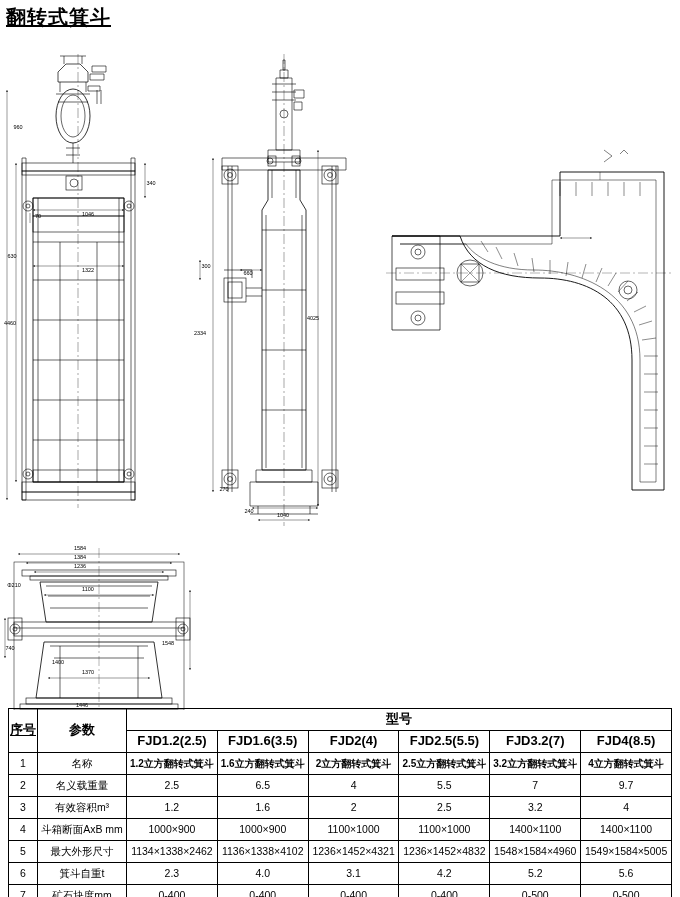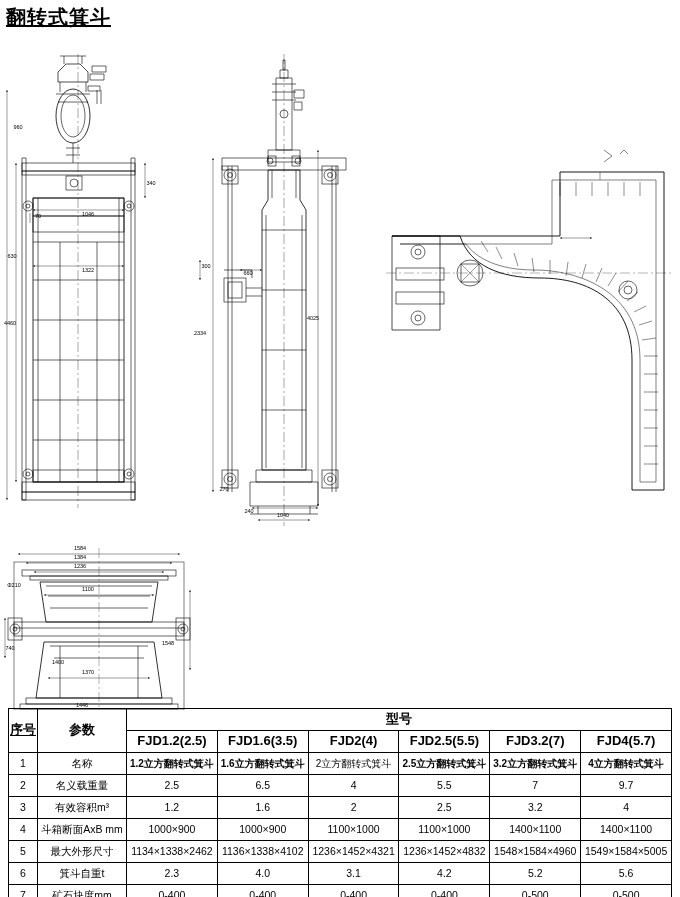--- a/index.html
+++ b/index.html
@@ -337,30 +337,30 @@
         <th class="col-idx" rowspan="2">序号</th>
         <th class="col-param" rowspan="2">参数</th>
         <th class="model-head" colspan="6">型号</th>
       </tr>
       <tr>
         <th class="model-name">FJD1.2(2.5)</th>
         <th class="model-name">FJD1.6(3.5)</th>
         <th class="model-name">FJD2(4)</th>
         <th class="model-name">FJD2.5(5.5)</th>
         <th class="model-name">FJD3.2(7)</th>
-        <th class="model-name">FJD4(5.7)</th>
+        <th class="model-name">FJD4(8.5)</th>
       </tr>
     </thead>
     <tbody>
         <tr>
           <td class="col-idx">1</td>
           <td class="col-param row-label">名称</td>
           <td class="tiny" style="font-weight: bold;">1.2立方翻转式箕斗</td>
           <td class="tiny" style="font-weight: bold;">1.6立方翻转式箕斗</td>
-          <td class="tiny" style="font-weight: normal; margin-left: 13px;">2立方翻转式箕斗</td>
+          <td class="tiny" style="font-weight: bold; margin-left: 13px;">2立方翻转式箕斗</td>
           <td class="tiny" style="font-weight: bold;">2.5立方翻转式箕斗</td>
           <td class="tiny" style="font-weight: bold;">3.2立方翻转式箕斗</td>
           <td class="tiny" style="font-weight: bold;">4立方翻转式箕斗</td>
         </tr>
         <tr>
           <td class="col-idx">2</td>
           <td class="col-param row-label">名义载重量</td>
           <td>2.5</td>
           <td>6.5</td>
           <td>4</td>

